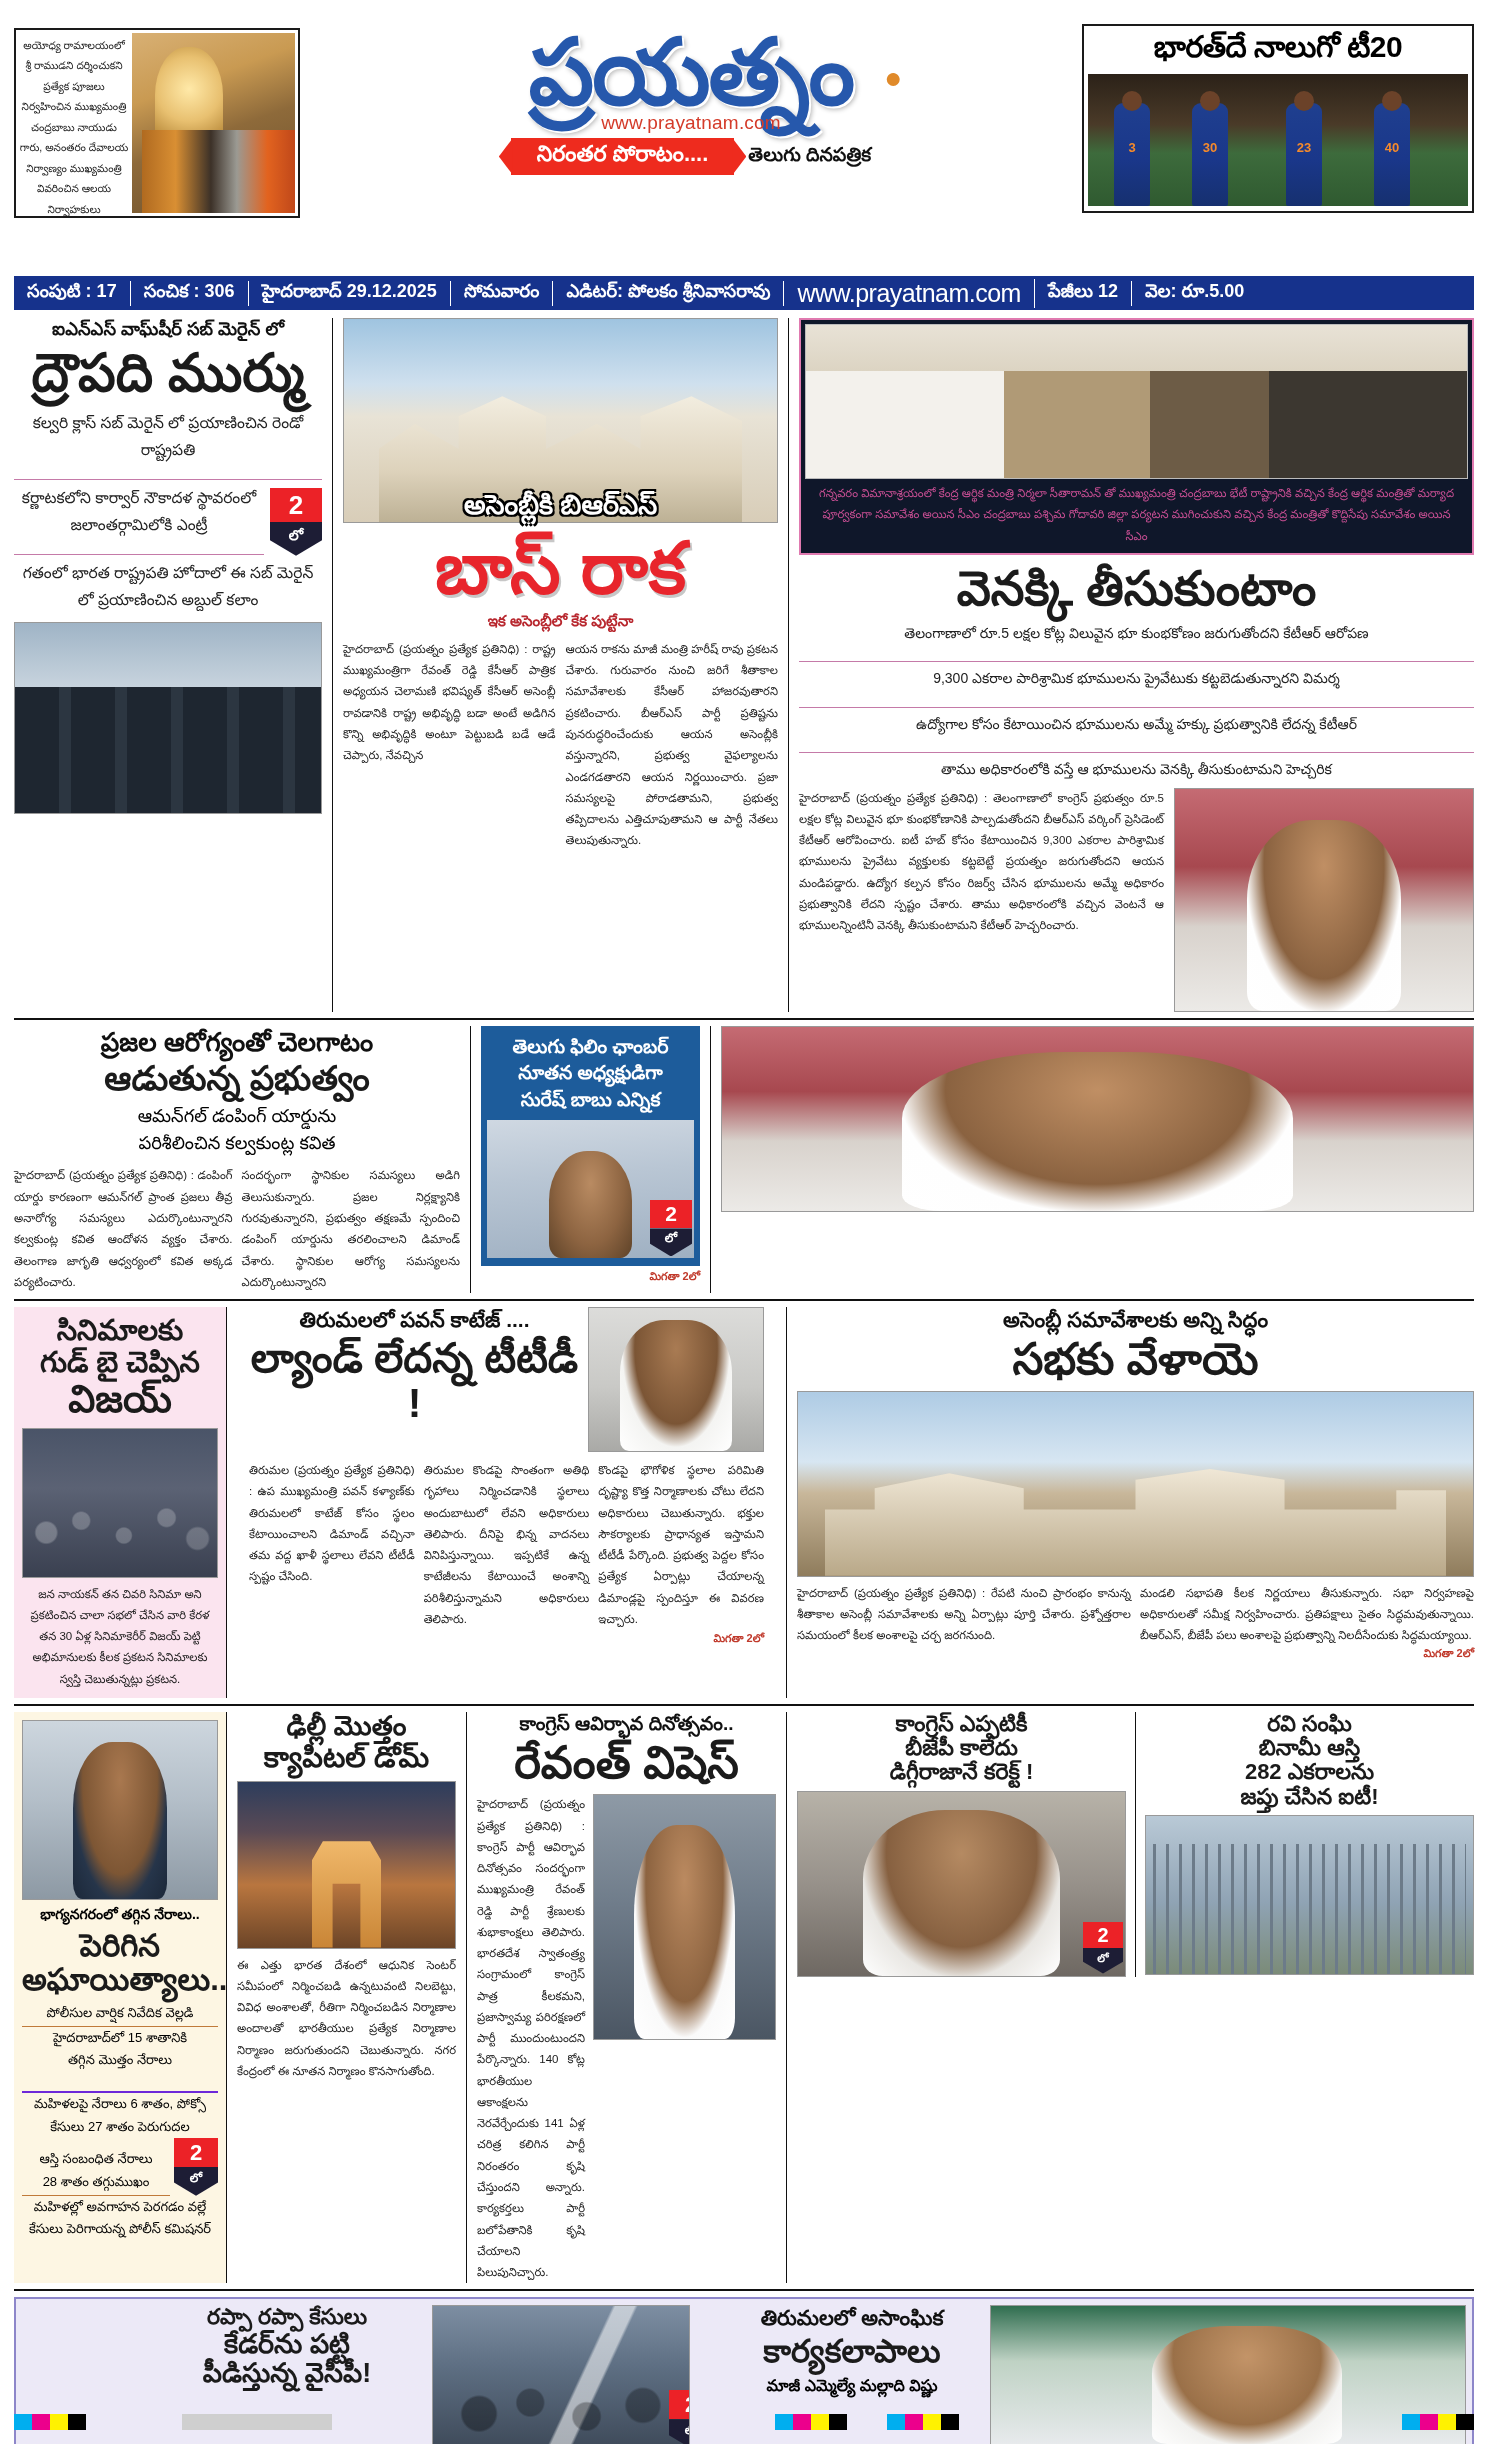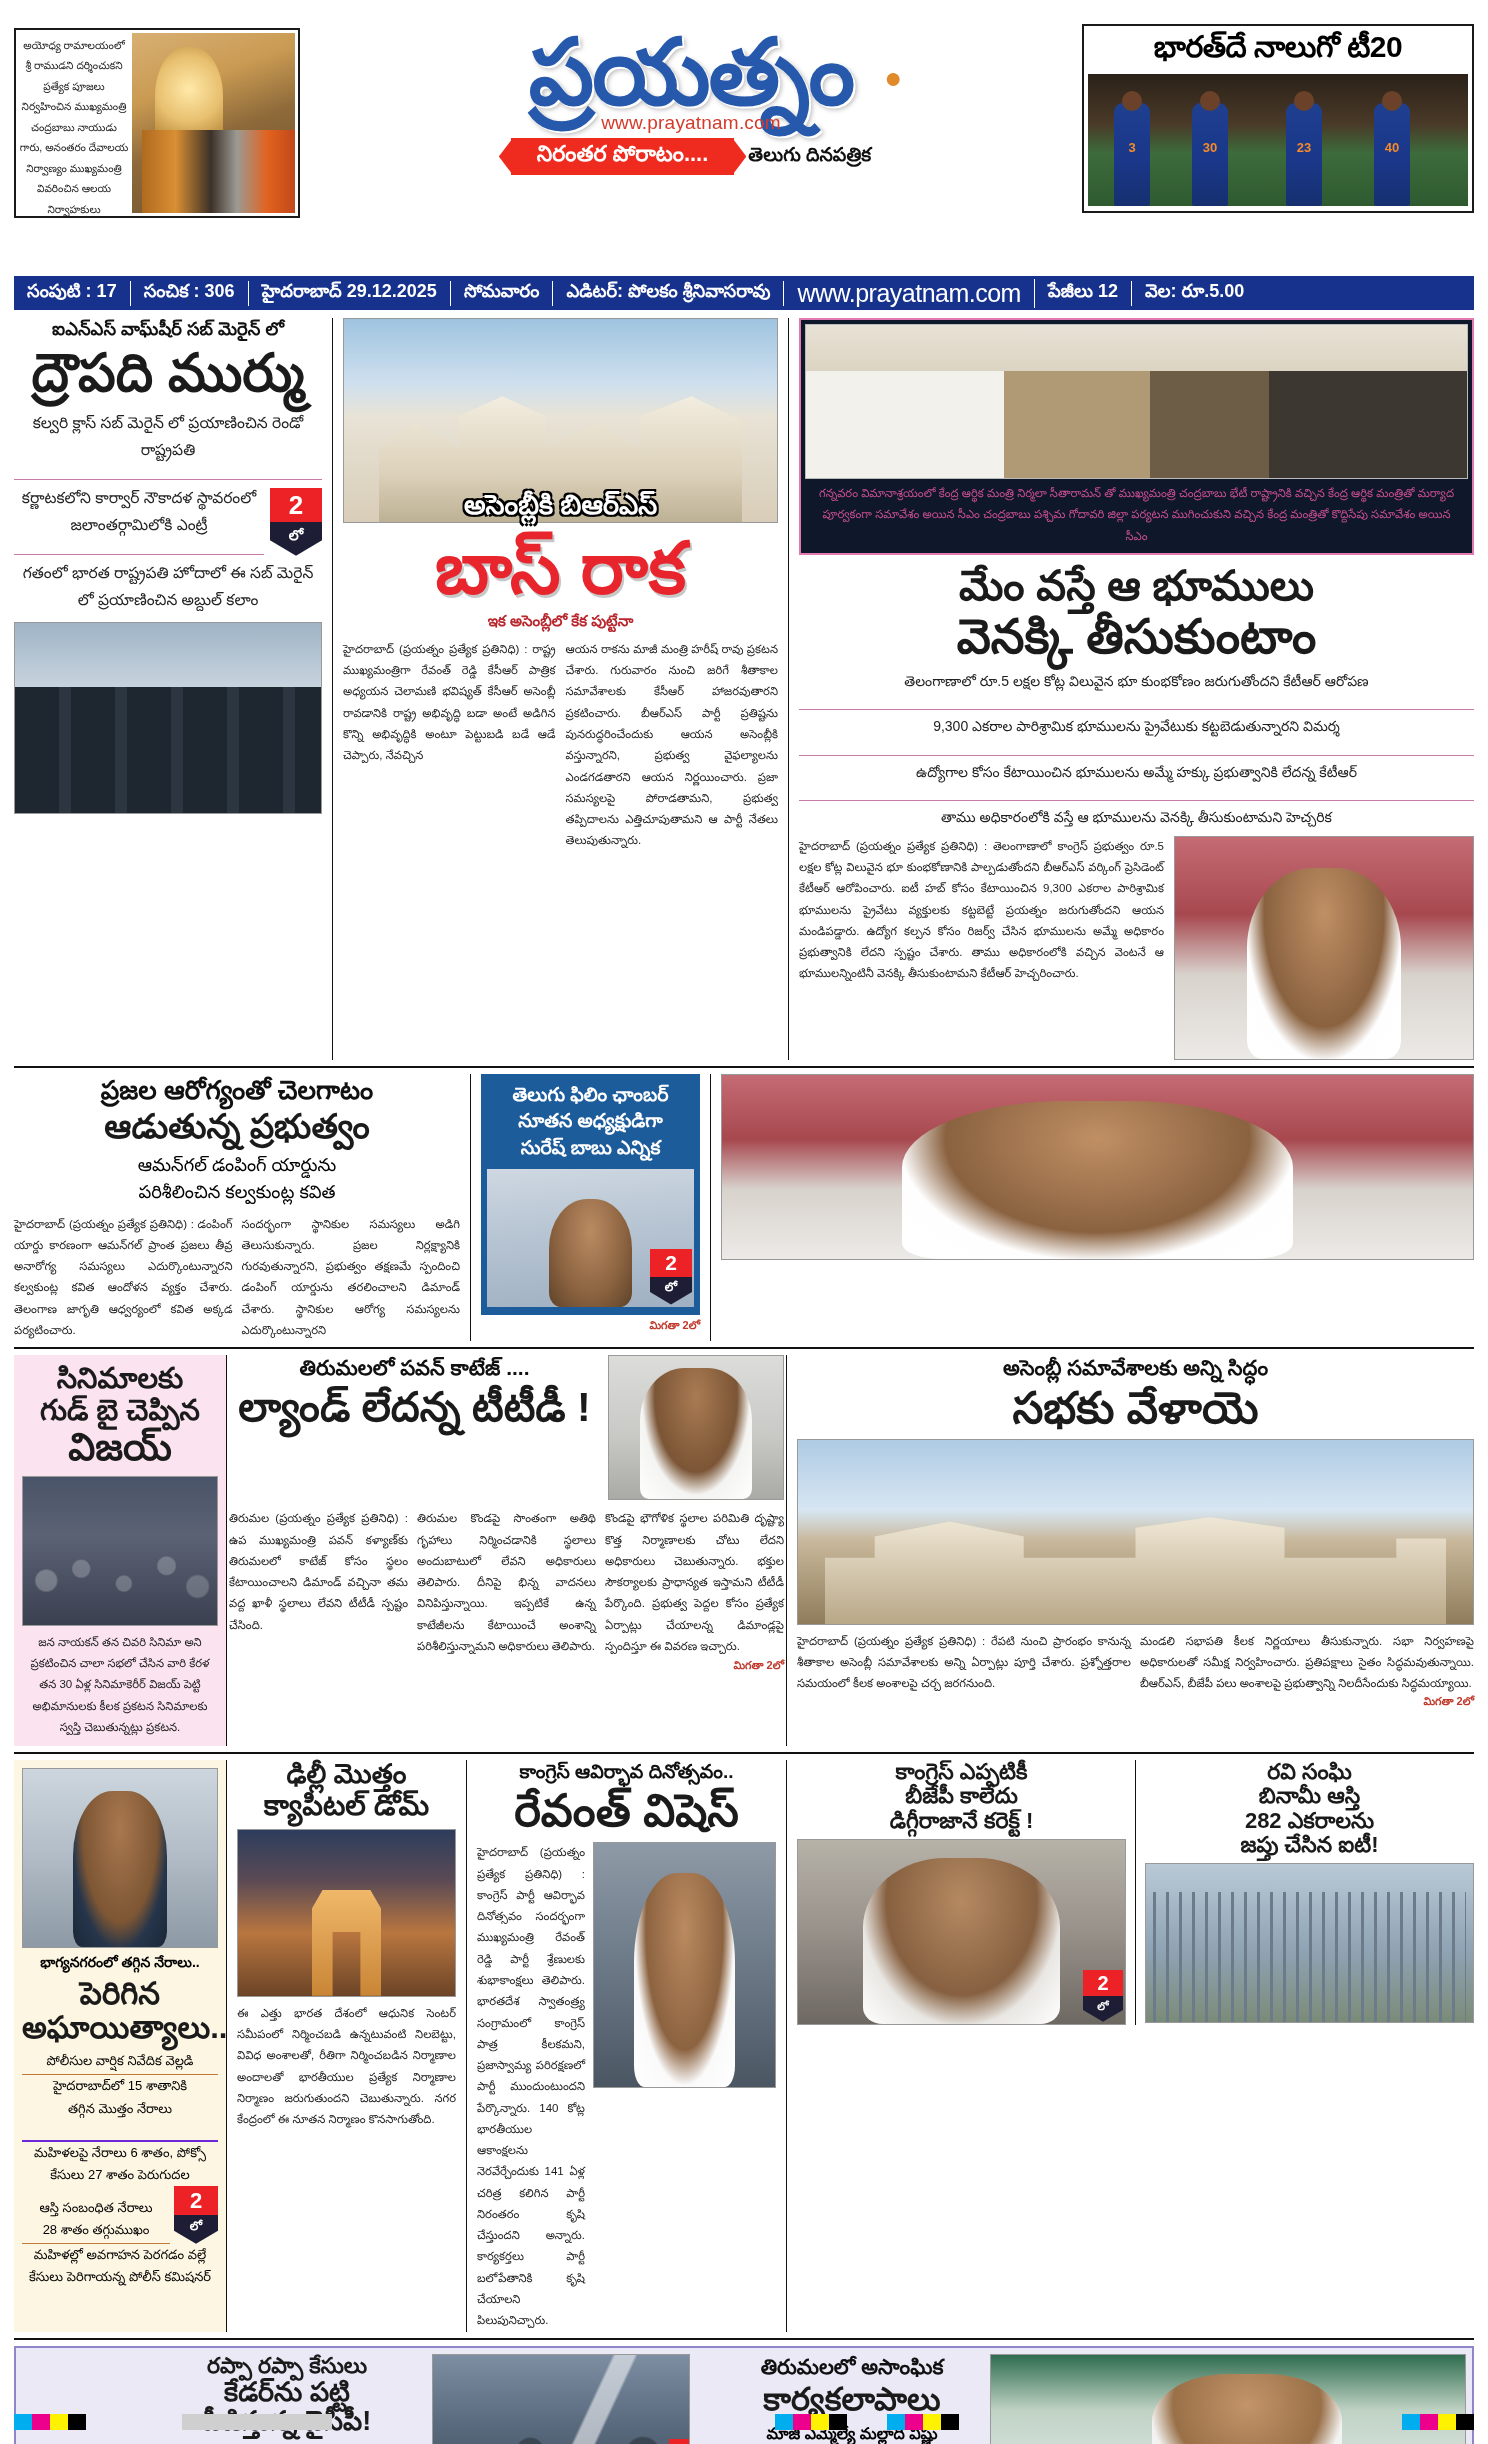--- a/index.html
+++ b/index.html
@@ -248,21 +248,20 @@
         </div>
       </div>
 
       <div class="vr" style="width:686px;padding-left:10px">
         <div class="boxpink" style="padding:4px">
           <div class="photo ph-cbn" style="height:155px;border:1px solid #bbb"></div>
           <div class="tel ctr" style="font-size:11.5px;line-height:1.85;color:#c94f94;padding:4px 6px 2px">గన్నవరం విమానాశ్రయంలో కేంద్ర ఆర్థిక మంత్రి నిర్మలా సీతారామన్ తో ముఖ్యమంత్రి చంద్రబాబు భేటీ రాష్ట్రానికి వచ్చిన కేంద్ర ఆర్థిక మంత్రితో మర్యాద పూర్వకంగా సమావేశం అయిన సీఎం చంద్రబాబు పశ్చిమ గోదావరి జిల్లా పర్యటన ముగించుకుని వచ్చిన కేంద్ర మంత్రితో  కొద్దిసేపు సమావేశం అయిన సీఎం</div>
         </div>
 
         <div style="margin-top:8px">
-          <div class="headline tel" style="font-size:42px">మేం వస్తే ఆ భూములు</div>
           <div class="headline tel" style="font-size:48px;margin-top:2px">వెనక్కి తీసుకుంటాం</div>
           <div class="deck tel" style="font-size:14px;margin-top:5px">
             <span class="ln">తెలంగాణాలో రూ.5 లక్షల కోట్ల విలువైన భూ కుంభకోణం జరుగుతోందని కేటీఆర్ ఆరోపణ</span>
             <span class="ln">9,300 ఎకరాల పారిశ్రామిక భూములను ప్రైవేటుకు కట్టబెడుతున్నారని విమర్శ</span>
             <span class="ln">ఉద్యోగాల కోసం కేటాయించిన భూములను అమ్మే హక్కు ప్రభుత్వానికి లేదన్న కేటీఆర్</span>
             <span>తాము అధికారంలోకి వస్తే ఆ భూములను వెనక్కి తీసుకుంటామని హెచ్చరిక</span>
           </div>
           <div class="row" style="margin-top:6px;gap:10px">
             <div class="body tel" style="flex:1">హైదరాబాద్ (ప్రయత్నం ప్రత్యేక ప్రతినిధి) : తెలంగాణాలో కాంగ్రెస్ ప్రభుత్వం రూ.5 లక్షల కోట్ల విలువైన భూ కుంభకోణానికి పాల్పడుతోందని బీఆర్ఎస్ వర్కింగ్ ప్రెసిడెంట్ కేటీఆర్ ఆరోపించారు. ఐటీ హబ్ కోసం కేటాయించిన 9,300 ఎకరాల పారిశ్రామిక భూములను ప్రైవేటు వ్యక్తులకు కట్టబెట్టే ప్రయత్నం జరుగుతోందని ఆయన మండిపడ్డారు. ఉద్యోగ కల్పన కోసం రిజర్వ్ చేసిన భూములను అమ్మే అధికారం ప్రభుత్వానికి లేదని స్పష్టం చేశారు. తాము అధికారంలోకి వచ్చిన వెంటనే ఆ భూములన్నింటినీ వెనక్కి తీసుకుంటామని కేటీఆర్ హెచ్చరించారు.</div>
             <div class="photo ph-ktr" style="width:300px;height:224px;border:1px solid #999"></div>
@@ -315,21 +314,21 @@
     <div class="row">
 
       <div class="tint-pink" style="width:212px;padding:8px 8px">
         <div class="headline tel" style="font-size:29px">సినిమాలకు</div>
         <div class="headline tel" style="font-size:29px">గుడ్ బై చెప్పిన</div>
         <div class="headline tel" style="font-size:38px">విజయ్</div>
         <div class="photo ph-crowd" style="height:150px;margin-top:7px;border:1px solid #999"></div>
         <div class="body-c tel" style="margin-top:6px">జన నాయకన్ తన చివరి సినిమా అని ప్రకటించిన చాలా సభలో చేసిన వారి కేరళ తన 30 ఏళ్ల సినిమాకెరీర్ విజయ్ పెట్టి అభిమానులకు కీలక ప్రకటన సినిమాలకు స్వస్తి చెబుతున్నట్లు ప్రకటన.</div>
       </div>
 
-      <div class="vr" style="width:560px;padding:0 2px">
+      <div class="vr" style="width:560px;padding:0 22px">
         <div class="row">
           <div style="flex:1">
             <div class="kicker tel" style="font-size:21px;text-align:center">తిరుమలలో పవన్ కాటేజ్ ....</div>
             <div class="headline tel" style="font-size:41px;margin-top:3px">ల్యాండ్ లేదన్న టీటీడీ !</div>
           </div>
           <div class="photo ph-pawan" style="width:176px;height:145px;margin-left:8px;border:1px solid #999"></div>
         </div>
         <div class="row" style="margin-top:8px;gap:9px">
           <div class="body tel" style="flex:1">తిరుమల (ప్రయత్నం ప్రత్యేక ప్రతినిధి) : ఉప ముఖ్యమంత్రి పవన్ కళ్యాణ్‌కు తిరుమలలో కాటేజ్ కోసం స్థలం కేటాయించాలని డిమాండ్ వచ్చినా తమ వద్ద ఖాళీ స్థలాలు లేవని టీటీడీ స్పష్టం చేసింది.</div>
           <div class="body tel" style="flex:1">తిరుమల కొండపై సొంతంగా అతిథి గృహాలు నిర్మించడానికి స్థలాలు అందుబాటులో లేవని అధికారులు తెలిపారు. దీనిపై భిన్న వాదనలు వినిపిస్తున్నాయి. ఇప్పటికే ఉన్న కాటేజీలను కేటాయించే అంశాన్ని పరిశీలిస్తున్నామని అధికారులు తెలిపారు.</div>

